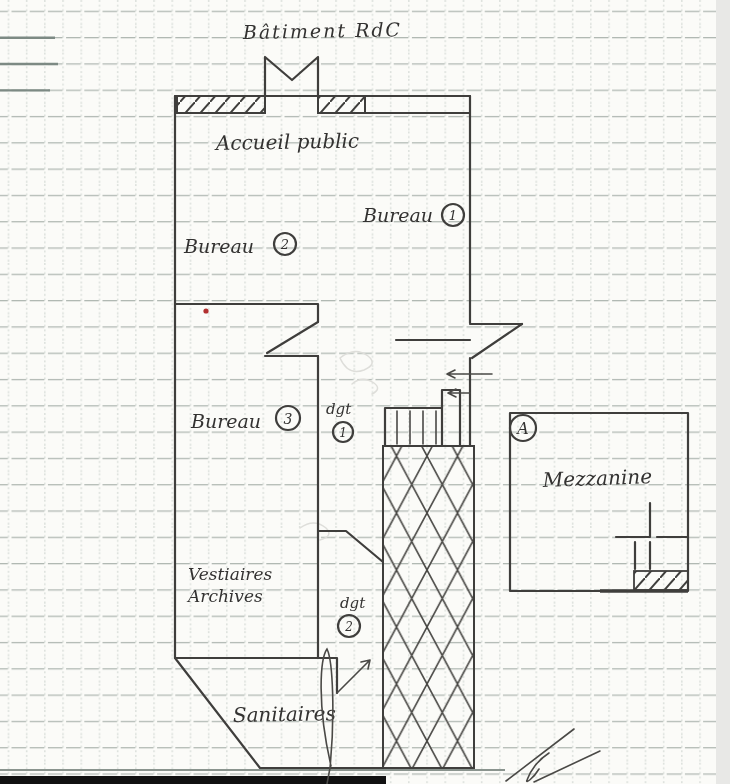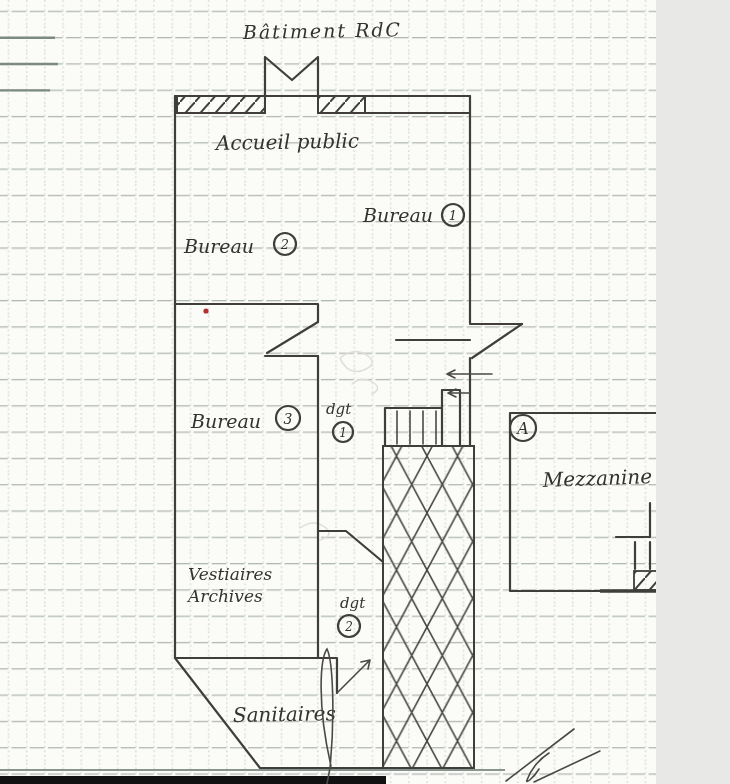--- a/index.html
+++ b/index.html
@@ -1,18 +1,18 @@
 <!DOCTYPE html>
 <html><head>
 <meta charset="utf-8">
 <style>
   html,body{margin:0;padding:0;background:#e8e8e6;}
   .page{
     position:relative;
-    width:656px;height:784px;
+    width:716px;height:784px;
     background:#ec4899;
     overflow:hidden;
     font-family:"Liberation Sans", sans-serif;
   }
   svg{display:block;}
   .hw{
     font-family:"DejaVu Serif", serif;
     font-style:italic;
     fill:#333231;
   }

